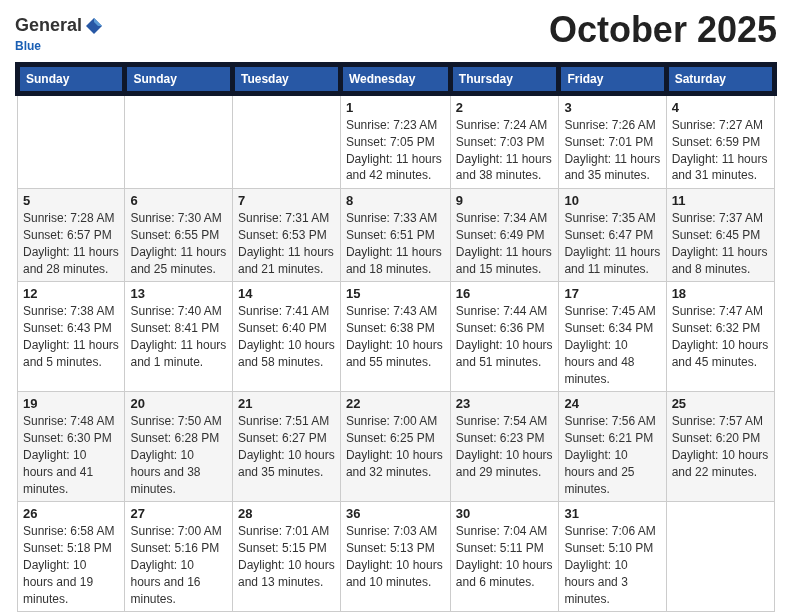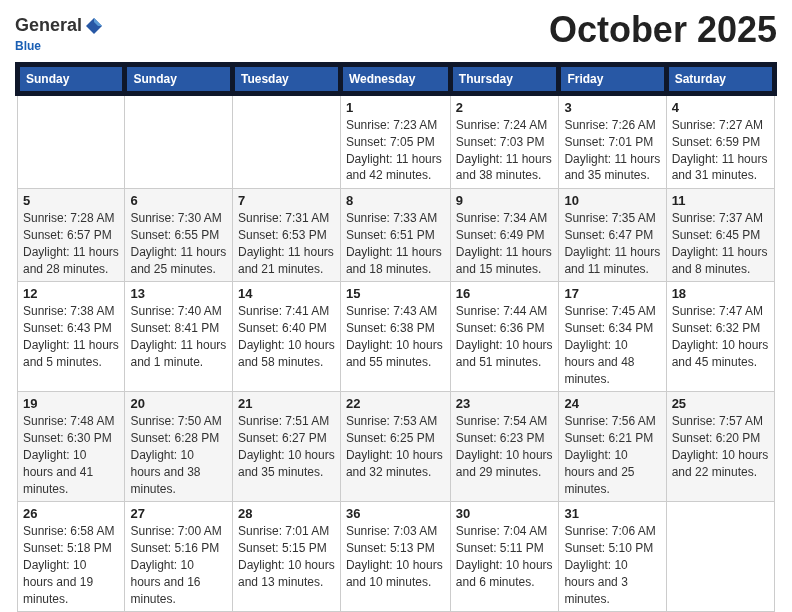--- a/index.html
+++ b/index.html
@@ -290,21 +290,21 @@
           </td>
           <td>
             <span class="day-number">21</span>
             <div class="day-info">Sunrise: 7:51 AM
 Sunset: 6:27 PM
 Daylight: 10 hours
 and 35 minutes.</div>
           </td>
           <td>
             <span class="day-number">22</span>
-            <div class="day-info">Sunrise: 7:53 AM
+            <div class="day-info">Sunrise: 7:00 AM
 Sunset: 6:25 PM
 Daylight: 10 hours
 and 32 minutes.</div>
           </td>
           <td>
             <span class="day-number">23</span>
             <div class="day-info">Sunrise: 7:54 AM
 Sunset: 6:23 PM
 Daylight: 10 hours
 and 29 minutes.</div>

